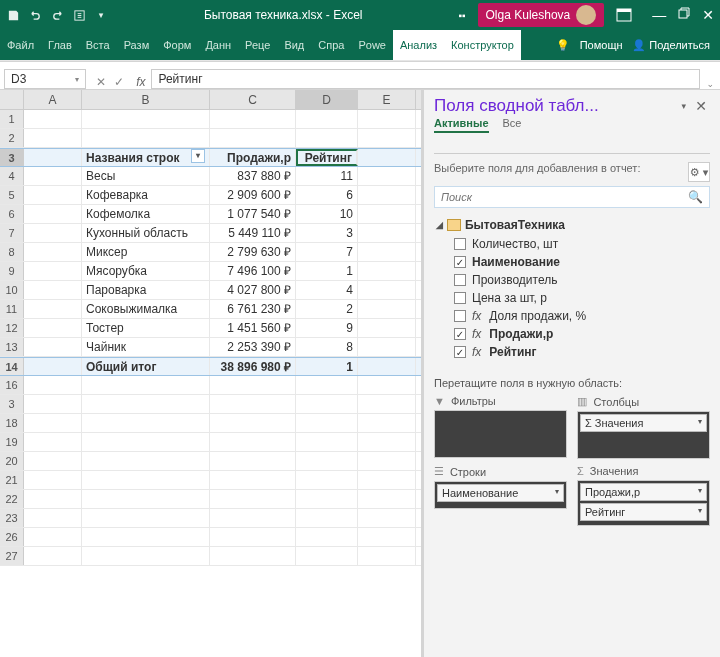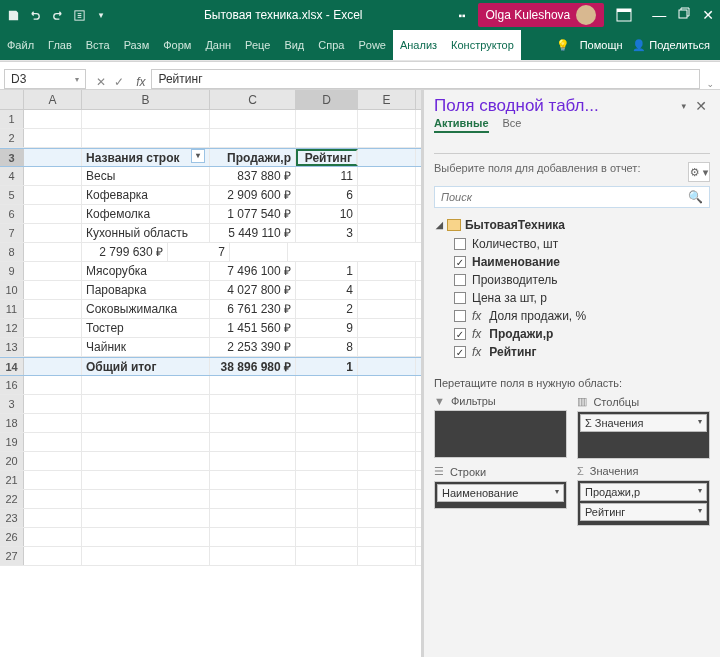--- a/index.html
+++ b/index.html
@@ -228,20 +228,21 @@
           <div class="rh ">7</div>
     <div class="cell cA"></div>
     <div class="cell cB">Кухонный область</div>
     <div class="cell cC">5 449 110 ₽</div>
     <div class="cell cD ">3</div>
     <div class="cell cE"></div>
         </div>
         <div class="row ">
           <div class="rh ">8</div>
     <div class="cell cA"></div>
+    <div class="cell cB">Миксер</div>
     <div class="cell cC">2 799 630 ₽</div>
     <div class="cell cD ">7</div>
     <div class="cell cE"></div>
         </div>
         <div class="row ">
           <div class="rh ">9</div>
     <div class="cell cA"></div>
     <div class="cell cB">Мясорубка</div>
     <div class="cell cC">7 496 100 ₽</div>
     <div class="cell cD ">1</div>

